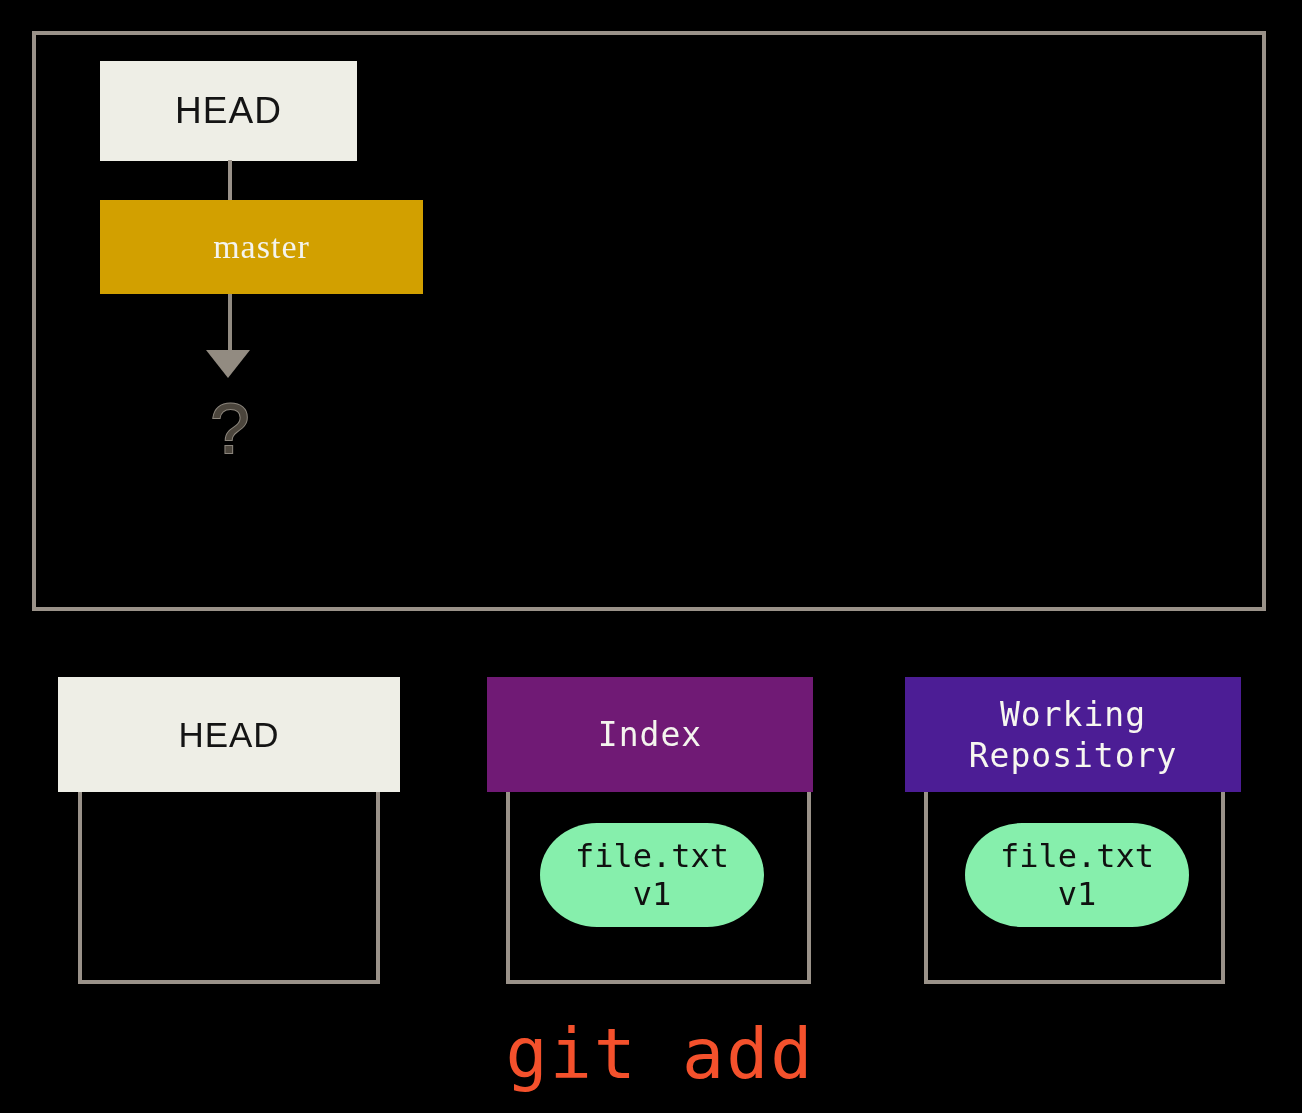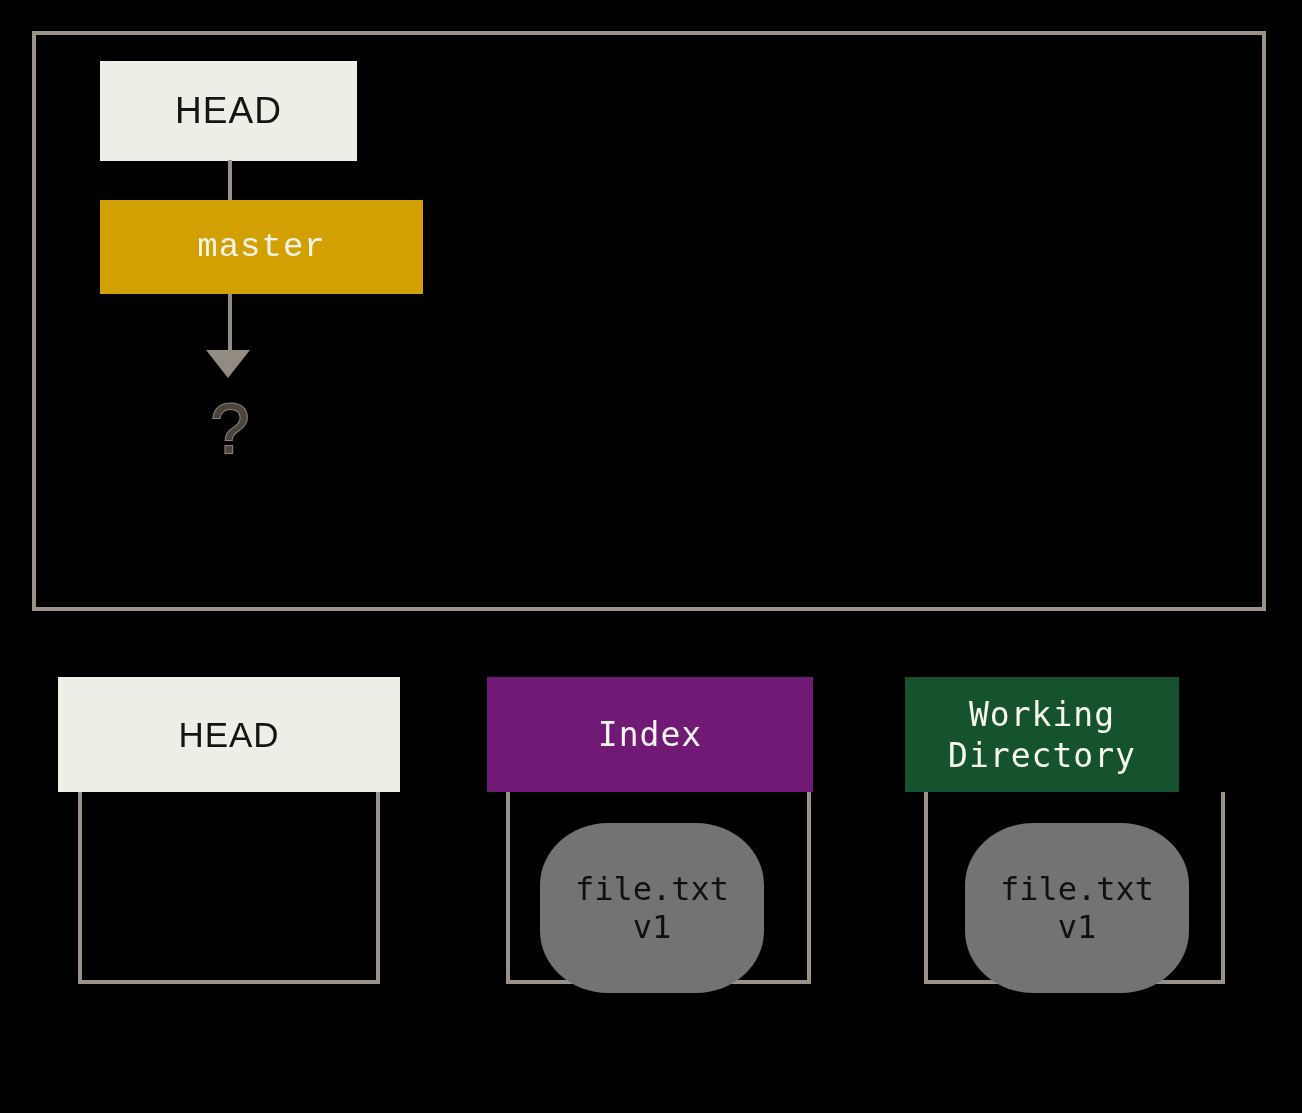--- a/index.html
+++ b/index.html
@@ -77,21 +77,21 @@
     left: 100px;
     top: 200px;
     width: 323px;
     height: 94px;
     background: #d2a000;
     display: flex;
     align-items: center;
     justify-content: center;
   }
   .master-label {
-    font-family: Liberation Mono, monospace;
+    font-family: Liberation Serif, serif;
     font-size: 34px;
     color: #f4f4ee;
     letter-spacing: 1px;
   }
 
   
   .arrow-stem {
     position: absolute;
     left: 228px;
     top: 294px;
@@ -181,35 +181,35 @@
   }
   .stage-index .stage-header-label { color: #f4f4ee; }
   .stage-index .stage-body {
     left: 506px;
     width: 305px;
   }
 
   
   .stage-wd .stage-header {
     left: 905px;
-    width: 274px;
-    background: #14532d;
+    width: 336px;
+    background: #4c1d95;
   }
   .stage-wd .stage-header-label { color: #f7f7f0; }
   .stage-wd .stage-body {
     left: 924px;
     width: 301px;
   }
 
   
   .file-blob {
     position: absolute;
     width: 224px;
-    height: 170px;
-    background: #737373;
+    height: 104px;
+    background: #86efac;
     border-radius: 68px / 62px;
     display: flex;
     flex-direction: column;
     align-items: center;
     justify-content: center;
     text-align: center;
   }
   .file-blob .blob-line {
     font-family: "DejaVu Sans Mono", monospace;
     font-size: 32px;
@@ -268,30 +268,31 @@
     <div class="stage-header">
       <span class="stage-header-label">Index</span>
     </div>
     <div class="stage-body"></div>
   </div>
 
   <div class="stage stage-wd">
     <div class="stage-header">
       <span class="stage-header-label">
         <span>Working</span><br>
-        <span>Directory</span>
+        <span>Repository</span>
       </span>
     </div>
     <div class="stage-body"></div>
   </div>
 
   <div class="file-blob blob-index">
     <span class="blob-line">file.txt</span>
     <span class="blob-line">v1</span>
   </div>
 
   <div class="file-blob blob-wd">
     <span class="blob-line">file.txt</span>
     <span class="blob-line">v1</span>
   </div>
 
+  <div class="git-add">git add</div>
 
 </div>
 
 </body></html>

